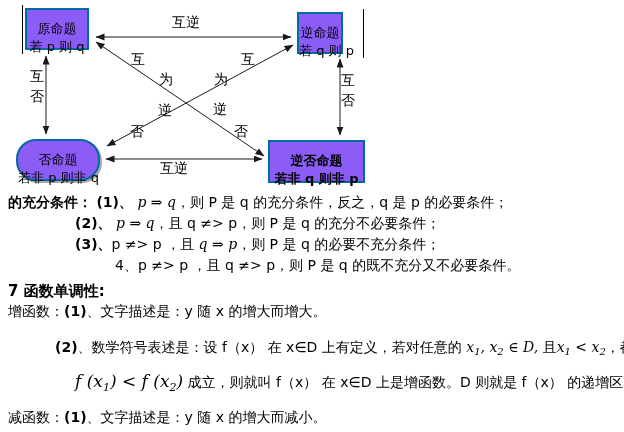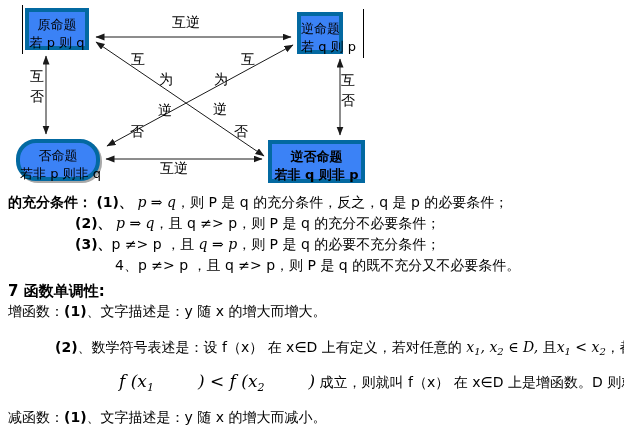--- a/index.html
+++ b/index.html
@@ -2,37 +2,37 @@
 <html><head>
 <meta charset="utf-8">
 <style>
   html,body{margin:0;padding:0;background:#fff;}
   body{width:624px;height:432px;overflow:hidden;
        font-family:"DejaVu Sans","Liberation Sans",sans-serif;
        color:#000;font-size:14px;}
   
   .diagram{position:relative;width:624px;height:192px;}
   .diagram svg{position:absolute;left:0;top:0;z-index:1;}
-  .node{position:absolute;z-index:2;background:#3b82f6;border:4px solid #0369a1;
-        text-align:center;font-size:13px;line-height:18px;padding-top:4px;box-sizing:border-box;}
+  .node{position:absolute;z-index:2;background:#8b5cf6;border:2px solid #0369a1;
+        text-align:center;font-size:13px;line-height:18px;padding-top:10px;box-sizing:border-box;}
   .node .t,.node .s{display:block;white-space:nowrap;}
   .accent{position:absolute;width:1px;background:#000;z-index:2;}
   .shadowed{box-shadow:2px 2px 0 #a9a9a9;}
   .elabel{position:absolute;z-index:3;font-size:14px;line-height:15px;white-space:nowrap;}
   .vstack span{display:block;line-height:20px;}
   .dchar{position:absolute;z-index:3;font-size:14px;line-height:14px;}
   
   .textbody{padding-left:8px;padding-right:4px;}
   .line{line-height:21px;white-space:nowrap;}
   .s-n{}
   .s-b{font-weight:bold;}
   .s-m{font-family:"DejaVu Serif","Liberation Serif",serif;font-style:italic;}
   .s-msub{font-family:"DejaVu Serif","Liberation Serif",serif;font-style:italic;
           font-size:10px;vertical-align:-3px;}
-  .s-f{font-family:"DejaVu Serif","Liberation Serif",serif;font-style:italic;font-size:17px;margin-left:44px;}
+  .s-f{font-family:"DejaVu Serif","Liberation Serif",serif;font-style:italic;font-size:17px;}
   .s-fsub{font-family:"DejaVu Serif","Liberation Serif",serif;font-style:italic;
           font-size:11px;vertical-align:-4px;}
   .cond-head{font-weight:bold;}
   .indent1{padding-left:67px;}
   .indent2{padding-left:107px;}
   .mono-head{font-weight:bold;font-size:15px;margin-top:5px;line-height:20px;}
   .mline-b{margin-top:15px;padding-left:47px;}
   .mline-c{margin-top:9px;padding-left:67px;}
   .mline-d{margin-top:9px;}
 </style>

